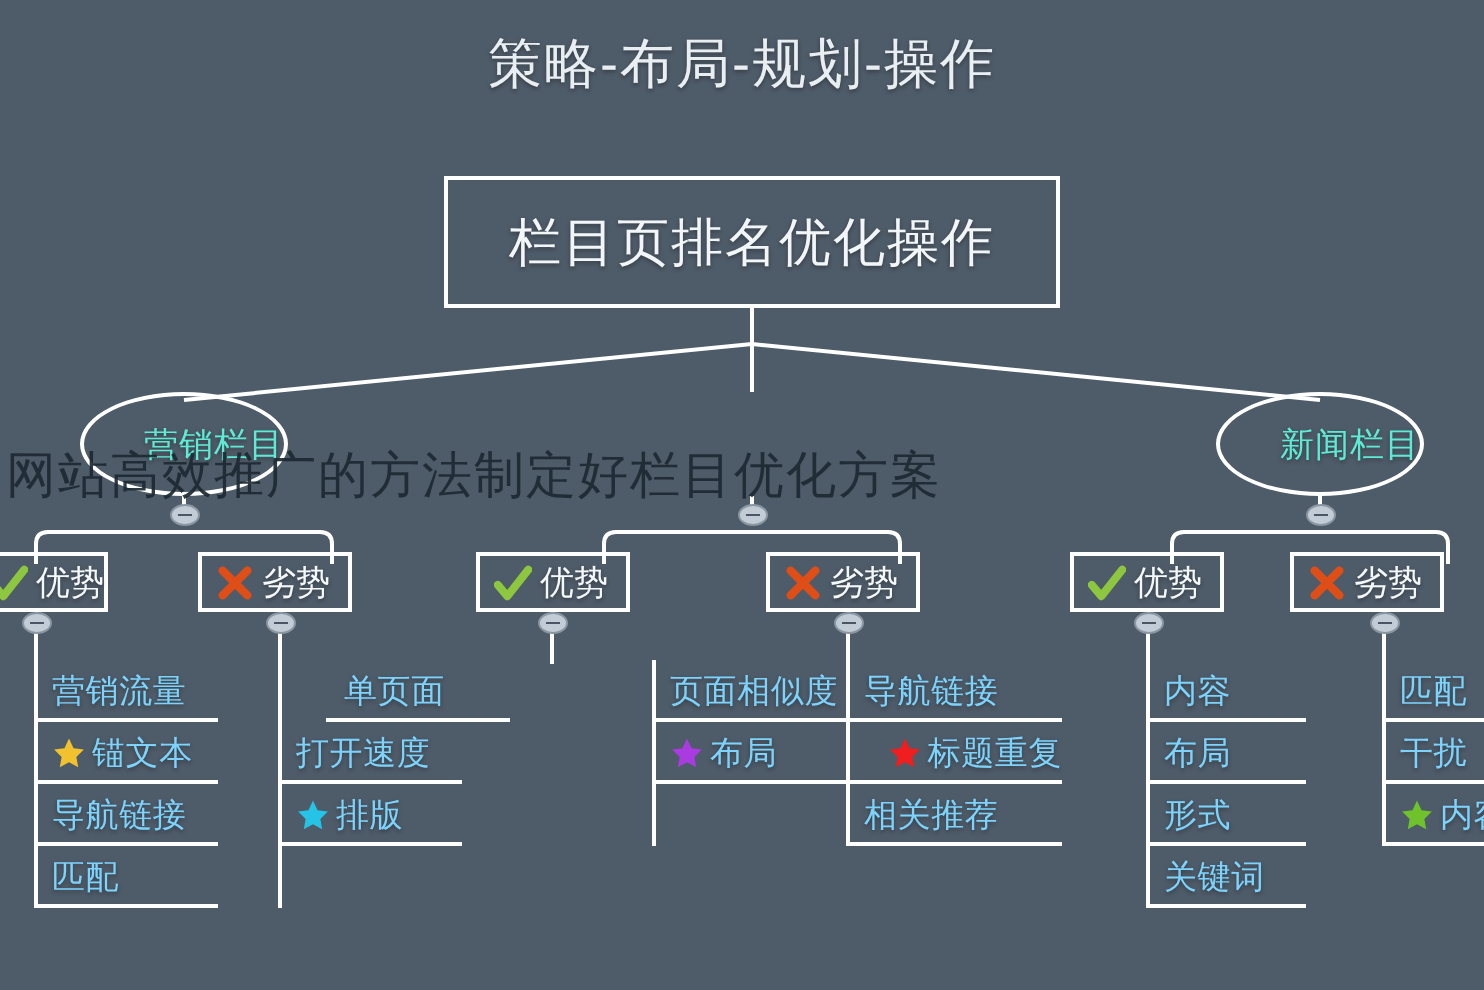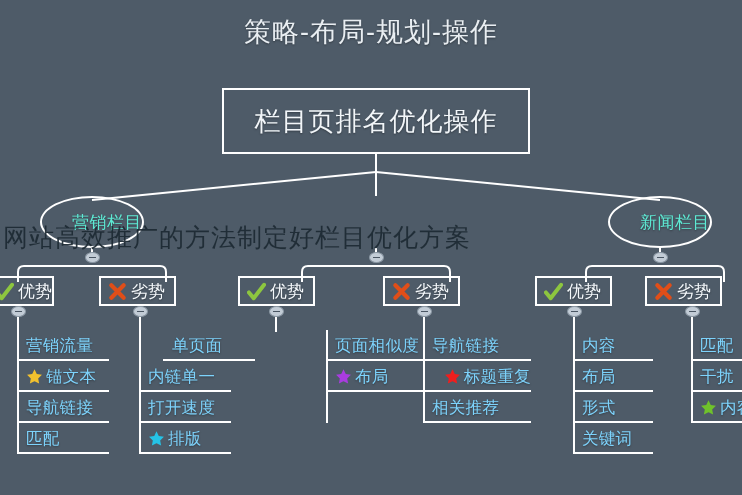--- a/index.html
+++ b/index.html
@@ -225,24 +225,20 @@
         <span class="ul" style="width: 92px;"></span>
       </div>
     </div>
   <div class="leafgroup" id="lg-1" style="left:139px;top:330px;">
     <div class="spine" style="height: 124px;"></div>
   <div class="leafitem" style="width: 92px; margin-left: 24px;">
         <span>单页面</span>
         <span class="ul" style="width: 92px;"></span>
       </div>
       <div class="leafitem" style="width: 92px;">
-        <span>内链单一</span>
-        <span class="ul" style="width: 92px;"></span>
-      </div>
-      <div class="leafitem" style="width: 92px;">
         <span>打开速度</span>
         <span class="ul" style="width: 92px;"></span>
       </div>
       <div class="leafitem" style="width: 92px;">
         <span class="ico-star">
           <svg viewBox="0 0 24 24" width="17" height="17">
             <path d="M12 1.8 L15.2 8.6 L22.5 9.6 L17.2 14.8 L18.5 22 L12 18.6 L5.5 22 L6.8 14.8 L1.5 9.6 L8.8 8.6 Z" fill="#25c3e6"></path>
           </svg>
         </span>
         <span>排版</span>

